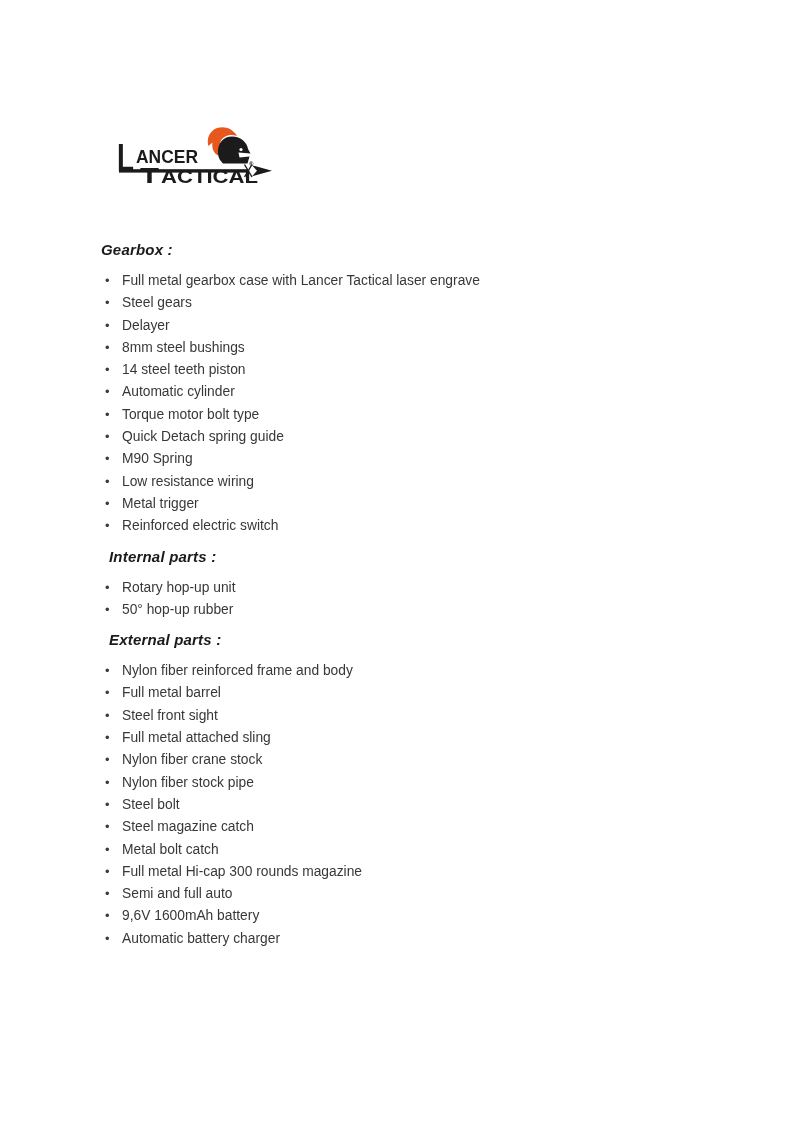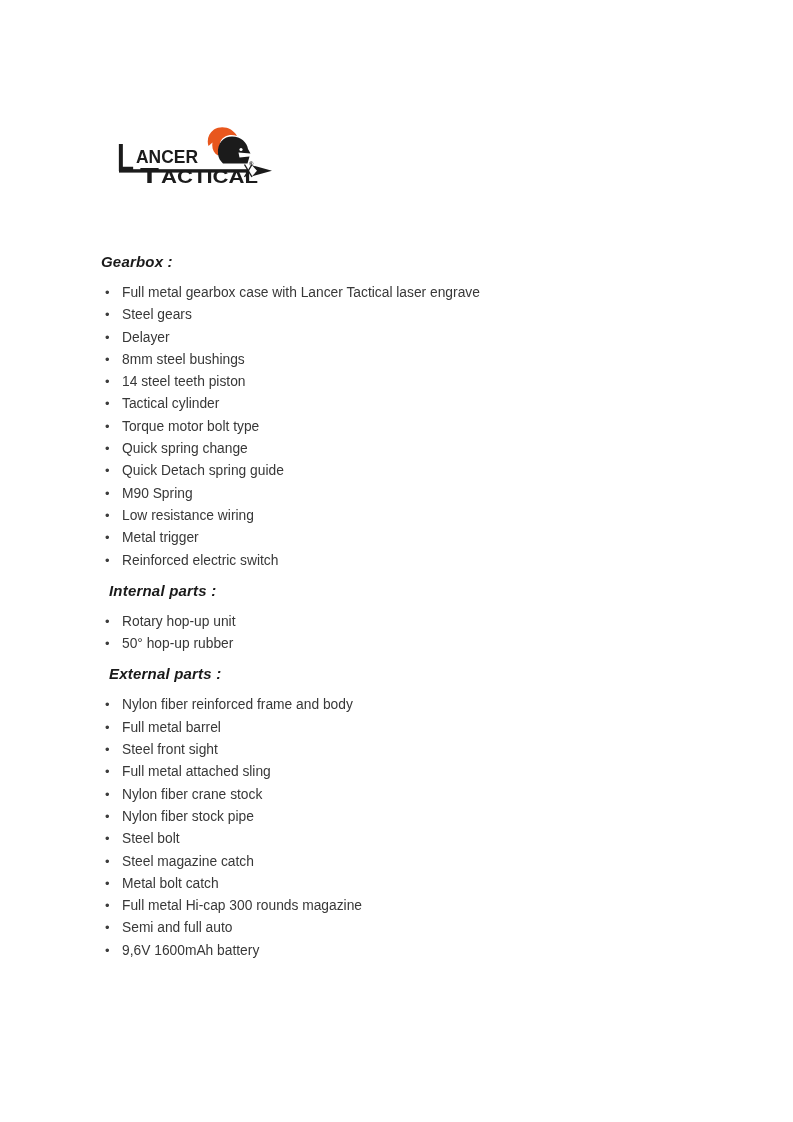--- a/index.html
+++ b/index.html
@@ -35,21 +35,21 @@
   }
   .section-heading {
     font-size: 15px;
     font-weight: bold;
     font-style: italic;
     color: #1a1a1a;
     line-height: 19px;
     margin: 9px 0 11px 1px;
     letter-spacing: 0.2px;
   }
-  .section-heading.first { margin-top: 12px; }
+  .section-heading.first { margin-top: 0; }
   .section-heading.indent { margin-left: 9px; }
   ul.spec-list { list-style: none; margin: 0; padding: 0; }
   ul.spec-list li {
     position: relative;
     padding-left: 22px;
     line-height: 22.3px;
   }
   ul.spec-list li::before {
     content: "\2022";
     position: absolute;
@@ -106,23 +106,22 @@
 
 <div class="content">
 
   <h2 class="section-heading first">Gearbox :</h2>
   <ul class="spec-list">
     <li>Full metal gearbox case with Lancer Tactical laser engrave</li>
     <li>Steel gears</li>
     <li>Delayer</li>
     <li>8mm steel bushings</li>
     <li>14 steel teeth piston</li>
-    <li>Tactical cylinder</li>
+    <li>Automatic cylinder</li>
     <li>Torque motor bolt type</li>
-    <li>Quick spring change</li>
     <li>Quick Detach spring guide</li>
     <li>M90 Spring</li>
     <li>Low resistance wiring</li>
     <li>Metal trigger</li>
     <li>Reinforced electric switch</li>
   </ul>
 
   <h2 class="section-heading indent">Internal parts :</h2>
   <ul class="spec-list">
     <li>Rotary hop-up unit</li>
@@ -136,15 +135,16 @@
     <li>Steel front sight</li>
     <li>Full metal attached sling</li>
     <li>Nylon fiber crane stock</li>
     <li>Nylon fiber stock pipe</li>
     <li>Steel bolt</li>
     <li>Steel magazine catch</li>
     <li>Metal bolt catch</li>
     <li>Full metal Hi-cap 300 rounds magazine</li>
     <li>Semi and full auto</li>
     <li>9,6V 1600mAh battery</li>
+    <li>Automatic battery charger</li>
   </ul>
 
 </div>
 
 </body></html>

